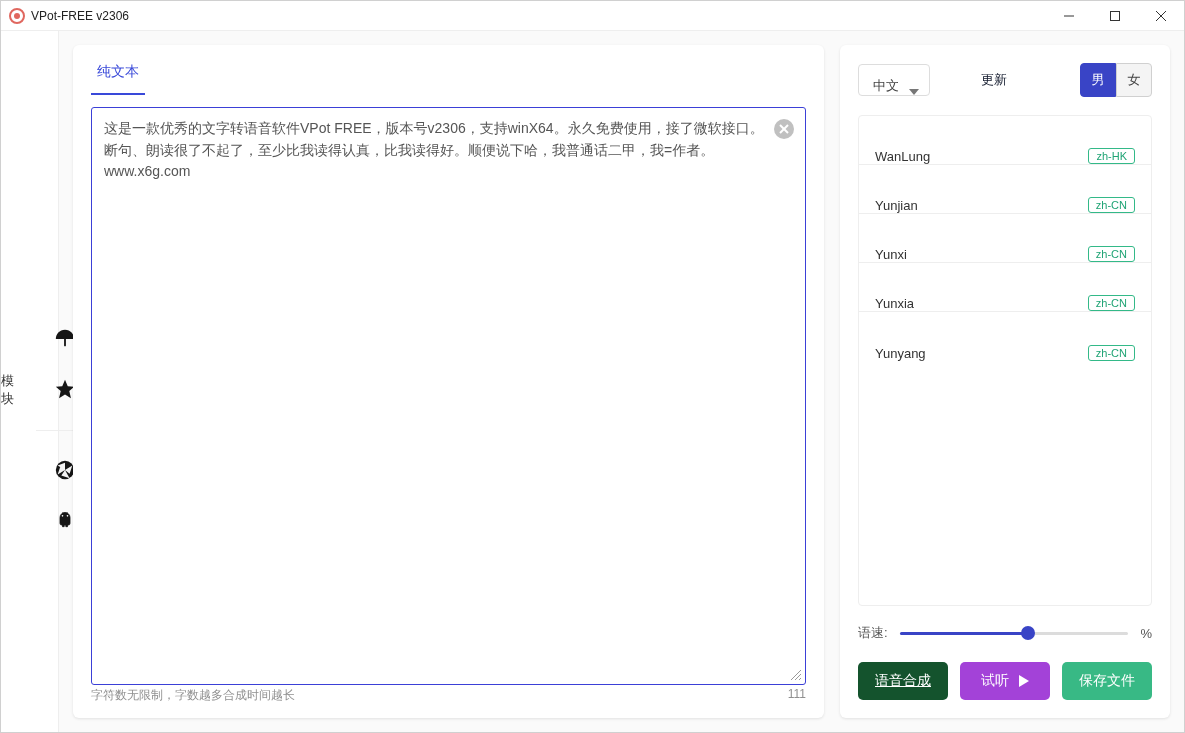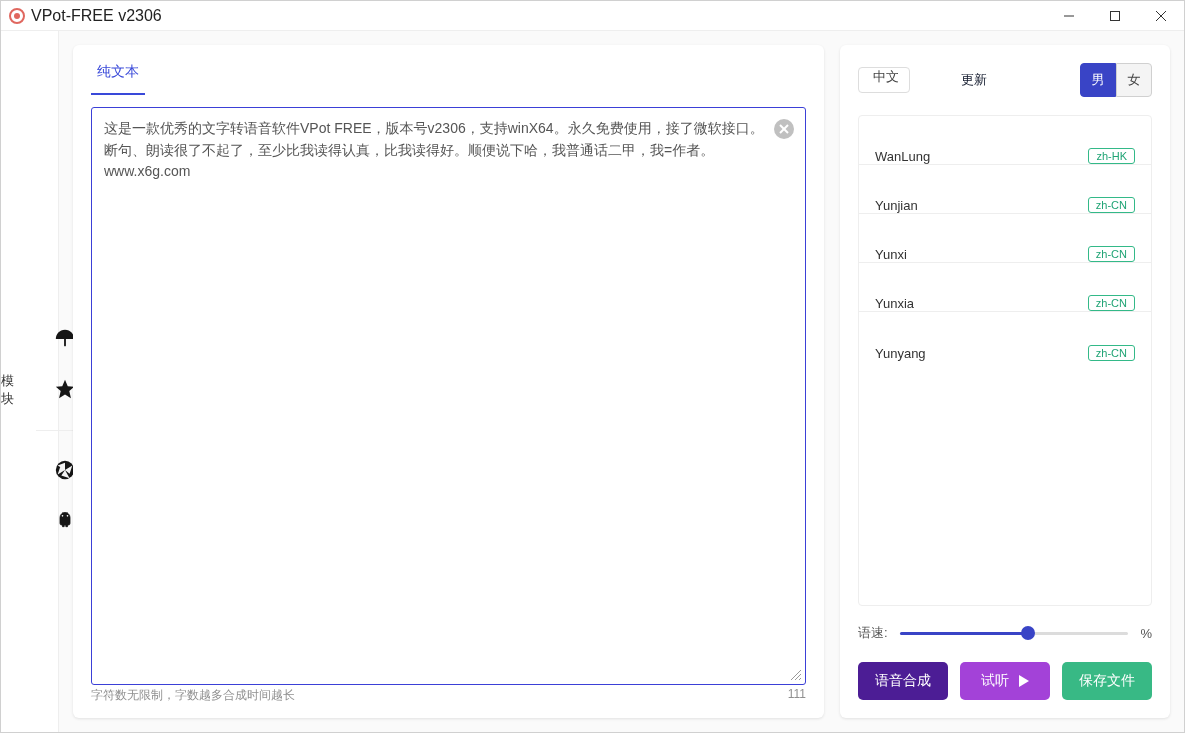--- a/index.html
+++ b/index.html
@@ -21,21 +21,21 @@
     width: 16px; height: 16px; margin-right: 6px; position: relative;
   }
   .titlebar .app-ico::before{
     content:""; position:absolute; inset:0; border:2px solid #e0675f;
     border-radius:50%;
   }
   .titlebar .app-ico::after{
     content:""; position:absolute; left:5px; top:5px; width:6px; height:6px;
     background:#e0675f; border-radius:50%;
   }
-  .titlebar .title { font-size: 16px; color:#222; }
+  .titlebar .title { font-size: 12px; color:#222; }
   .titlebar .spacer { flex:1; }
   .winbtn { width:46px; height:30px; display:flex; align-items:center;
     justify-content:center; color:#333; cursor:default;}
   .winbtn svg { width:10px; height:10px; }
 
   
   .body-row { display:flex; height: calc(100% - 30px); }
 
   
   .rail { width:58px; background:#fff; display:flex; flex-direction:row;
@@ -76,23 +76,23 @@
     align-items:center; justify-content:center; font-size:12px;
   }
   .hint-row{ display:flex; justify-content:space-between; color:#909090;
     font-size:12px; padding-top:2px;}
   .resize-grip{position:absolute;right:4px;bottom:4px;width:12px;height:12px;
     color:#9a9a9a;}
 
   
   .rtop{display:flex; align-items:center; gap:18px; margin-bottom:18px;}
   .select{
-    height:26px; border:1px solid #ddd; border-radius:4px;
+    height:32px; border:1px solid #ddd; border-radius:4px;
     display:flex; align-items:flex-end; padding:0 10px 0 14px; gap:10px;
-    color:#444;flex-direction:column;}
+    color:#444;}
   .select svg{color:#777;}
   .link{ color:#0f172a; cursor:default;margin-left:33px;}
   .rtop .spacer{flex:1;}
   .toggle{display:flex;}
   .toggle .opt{
     width:36px; height:34px; display:flex; align-items:center;
     justify-content:center; border:1px solid #d0d0d0; background:#f4f4f4;
     color:#444;}
   .toggle .opt:first-child{border-radius:4px 0 0 4px;}
   .toggle .opt:last-child{border-radius:0 4px 4px 0;}
@@ -118,21 +118,21 @@
     background:#dcdcdc; border-radius:3px;}
   .slider .fill{position:absolute; left:0; width:56%; top:8px; height:3px;
     background:#3944c6; border-radius:3px;}
   .slider .thumb{position:absolute; left:56%; top:2px; width:14px; height:14px;
     background:#3944c6; border-radius:50%; transform:translateX(-50%);}
 
   .btn-row{display:flex; gap:12px;}
   .btn{flex:1; height:38px; border:none; border-radius:5px; color:#fff;
     font-size:14px; display:flex; align-items:center; justify-content:center;
     gap:8px;}
-  .btn.primary{background:#4c1d95;}
+  .btn.primary{background:#14532d;text-decoration:underline;}
   .btn.mag{background:#a342d8;}
   .btn.green{background:#38b985;}
   .btn svg{width:12px;height:12px;}
 </style>
 </head>
 <body>
 
 <div class="titlebar">
   <div class="app-ico"></div>
   <span class="title">VPot-FREE v2306</span>

